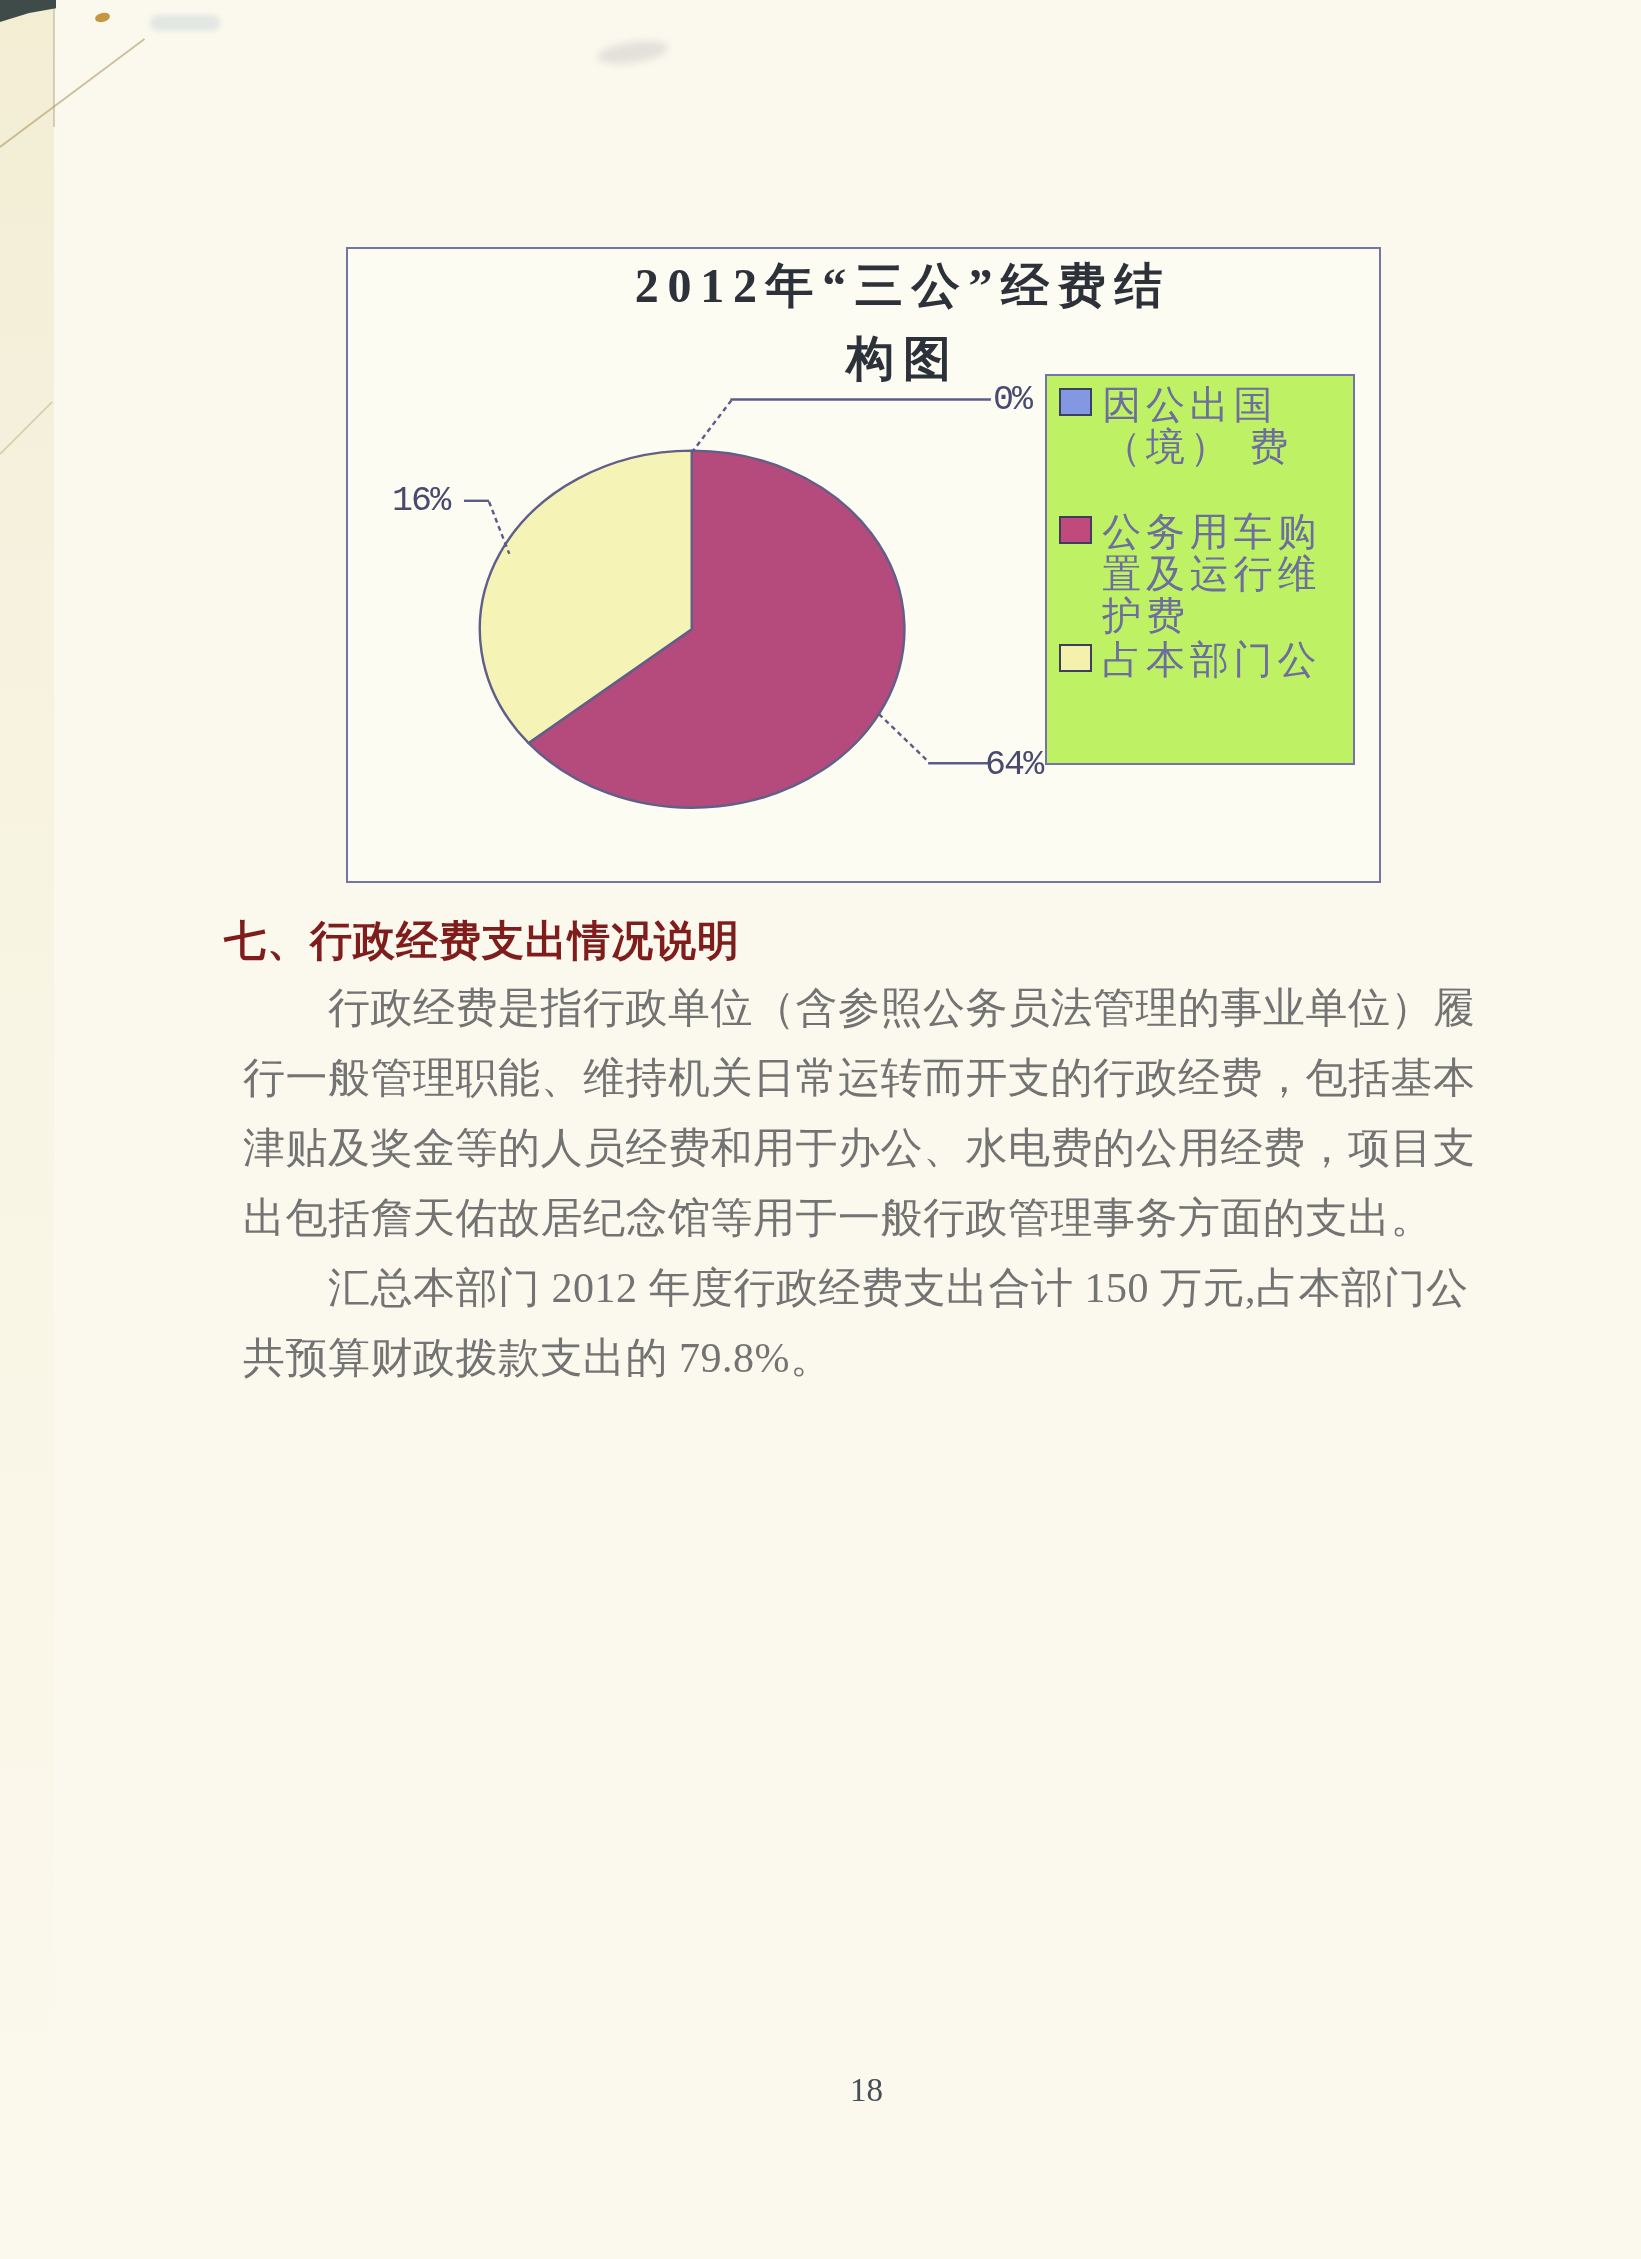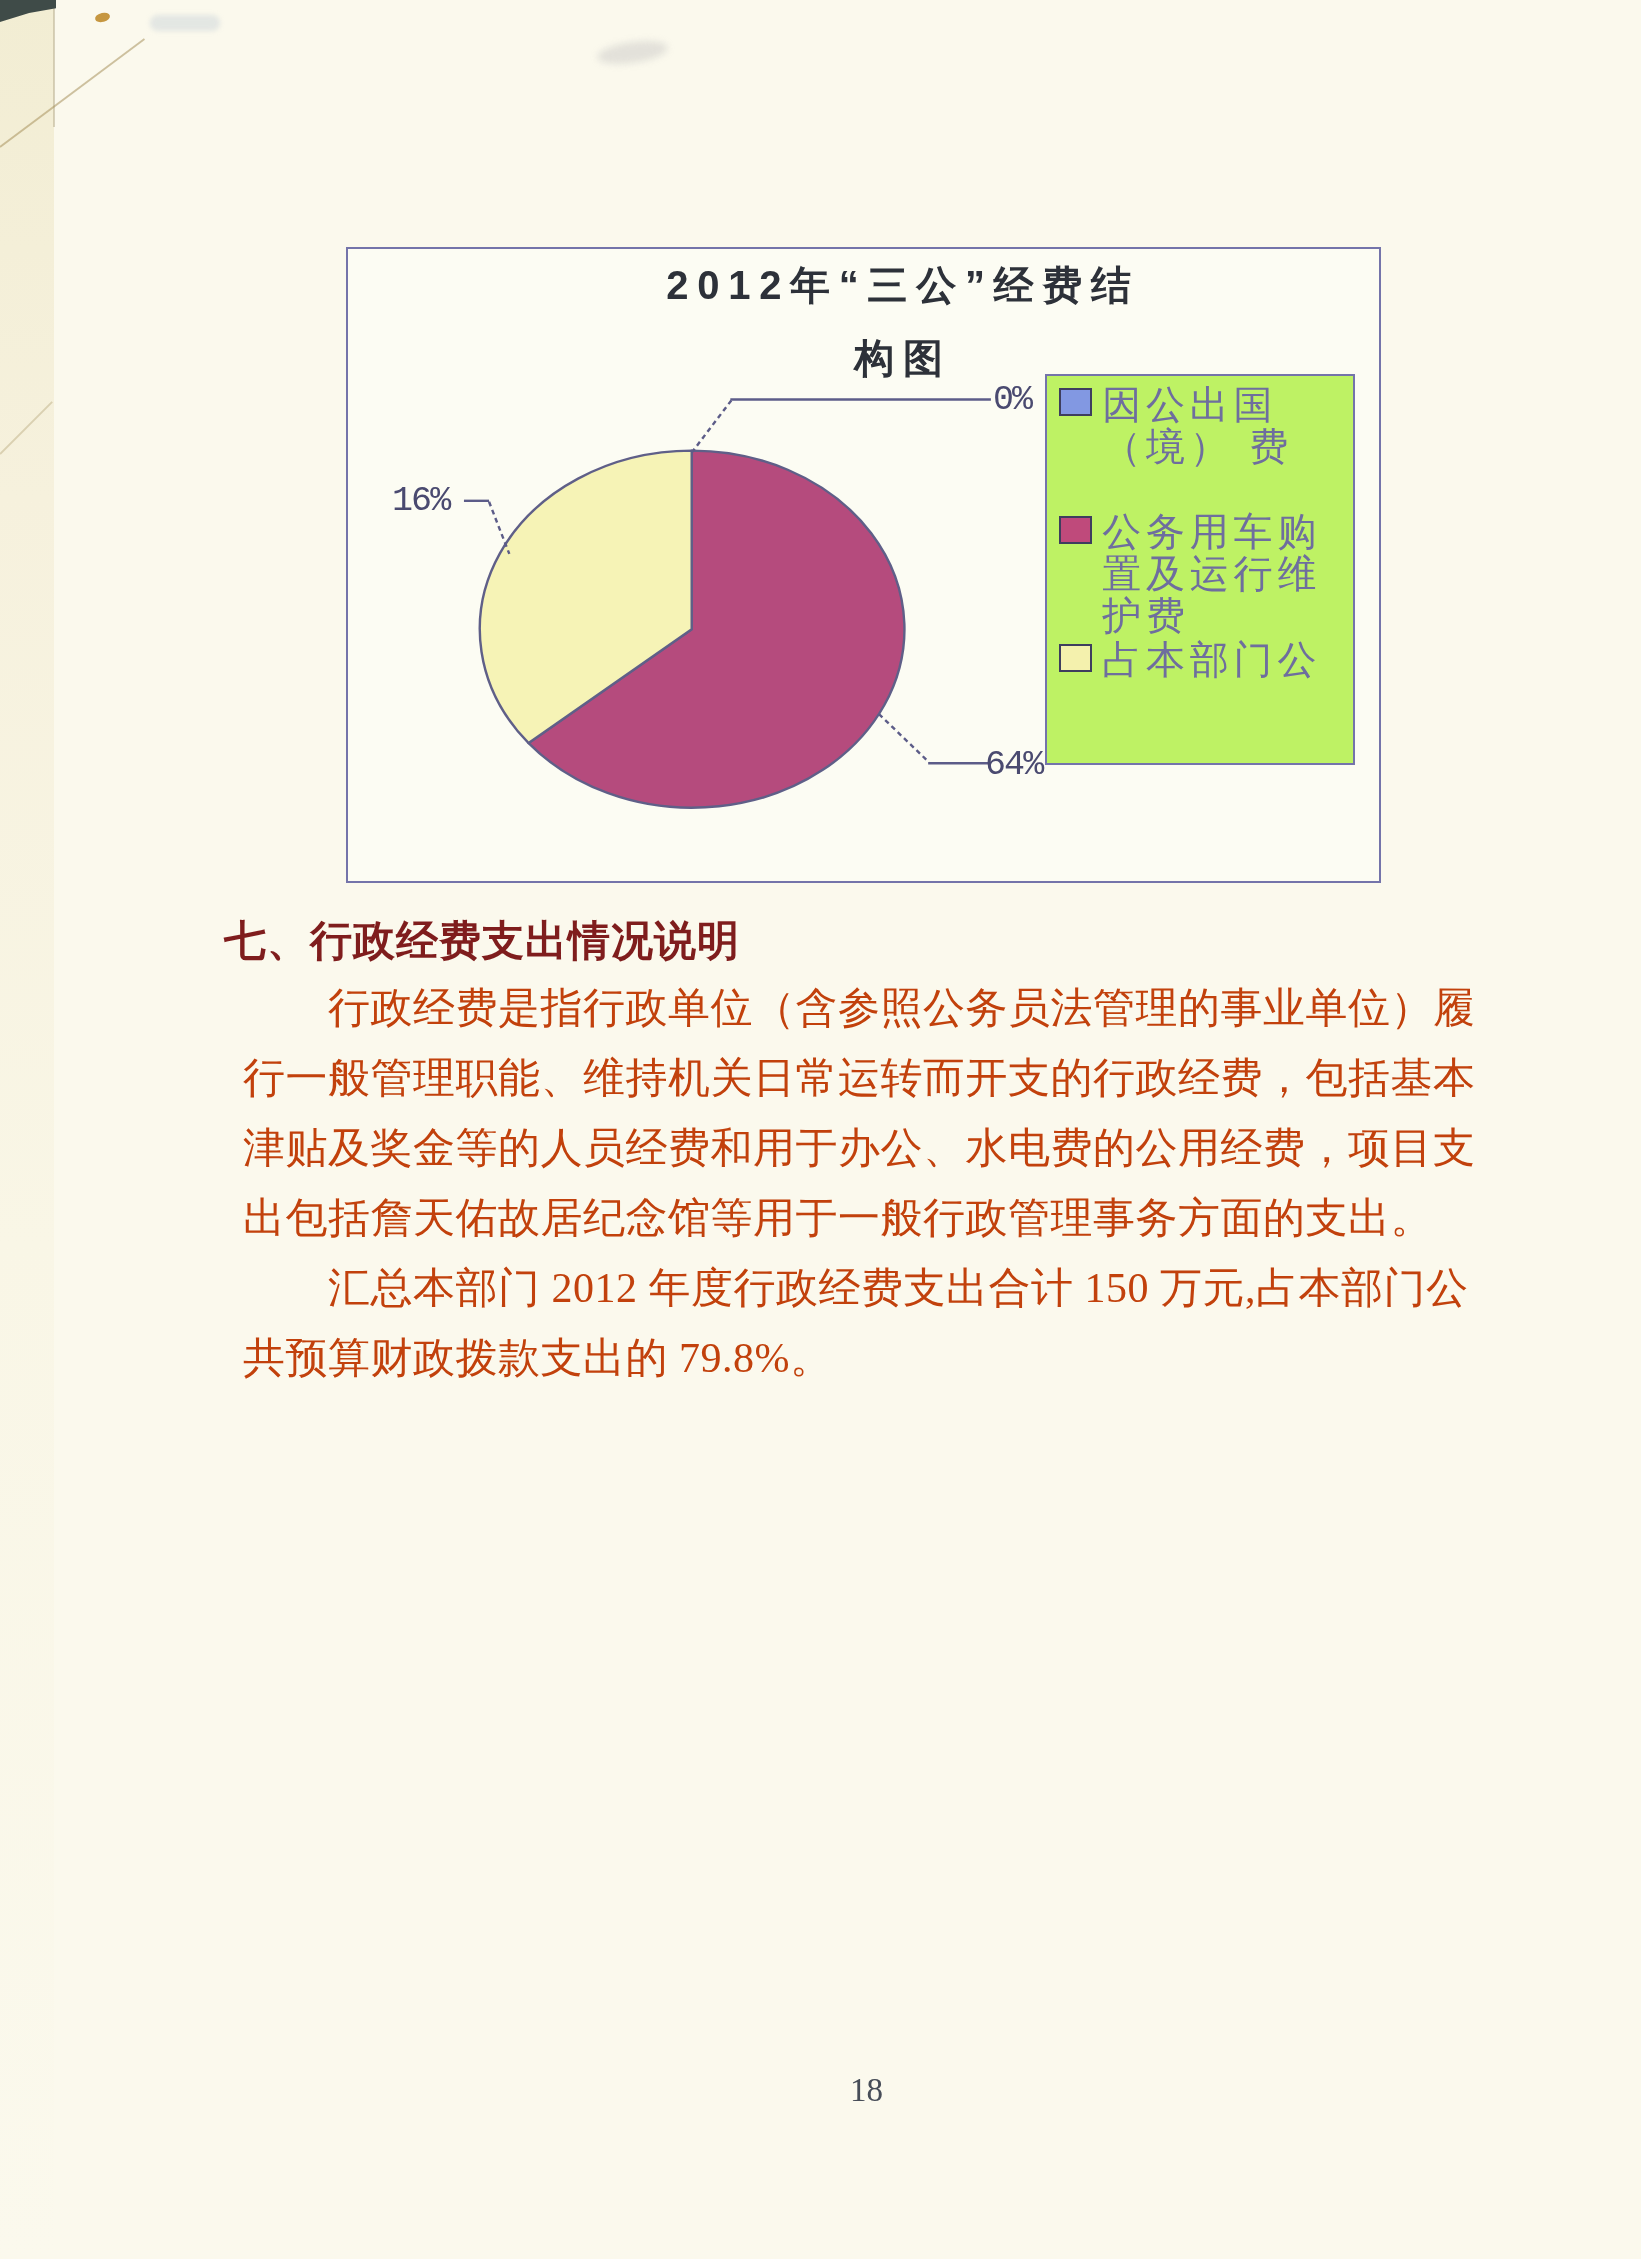--- a/index.html
+++ b/index.html
@@ -19,42 +19,42 @@
   .ink-speck{position:absolute;left:95px;top:12.6px;width:14.5px;height:8.7px;background:#c08c2e;
     border-radius:50%;transform:rotate(-14deg);opacity:.9;}
   .smudge-blue{position:absolute;left:150px;top:15.4px;width:70px;height:15.4px;
     background:rgba(173,190,205,.30);filter:blur(2.9px);border-radius:7.7px;}
   .smudge-gray{position:absolute;left:597px;top:42px;width:71px;height:21px;
     background:rgba(140,140,150,.22);filter:blur(3.9px);border-radius:50%;transform:rotate(-8deg);}
   
   .chart-frame{position:absolute;left:346px;top:247px;width:1035px;height:636px;
     border:2.9px solid #7474aa;background:#fcfcf3;box-sizing:border-box;}
   .chart-title{position:absolute;left:346px;top:249px;width:1114px;text-align:center;
-    font-family:Liberation Sans, sans-serif;font-weight:bold;
-    font-size:40px;line-height:73px;letter-spacing:8.7px;color:#2d3139;}
+    font-family:Liberation Serif, serif;font-weight:bold;
+    font-size:48px;line-height:73px;letter-spacing:8.7px;color:#2d3139;}
   .pie-svg{position:absolute;left:346px;top:247px;}
   .pct-label{position:absolute;font-family:"Liberation Mono","DejaVu Sans Mono",monospace;
     font-size:35px;color:#4a4a70;letter-spacing:-1.9px;white-space:nowrap;}
   .legend-box{position:absolute;left:1045px;top:374px;width:310px;height:391px;
     border:2.9px solid #7474aa;box-sizing:border-box;background:#bef264;}
   .legend-item{position:absolute;left:11.6px;display:flex;align-items:flex-start;}
   .swatch{width:33px;height:28px;border:2.9px solid #3e3e5e;box-sizing:border-box;
     margin-top:4.8px;flex:0 0 auto;}
   .sw-blue{background:#8298e2;}
   .sw-magenta{background:#bf4a7b;}
   .sw-yellow{background:#f4f1ad;}
   .legend-text{margin-left:10.6px;font-family:"Liberation Sans","DejaVu Sans",sans-serif;
     font-size:39px;line-height:42px;letter-spacing:4.8px;color:#6e6e9e;white-space:nowrap;}
   
   .section-heading{position:absolute;left:224px;top:913px;
     font-family:"Liberation Sans","DejaVu Sans",sans-serif;font-weight:bold;
     font-size:42px;letter-spacing:1px;color:#7f1d1d;white-space:nowrap;}
   .body-block{position:absolute;left:243px;top:973px;width:1255px;}
   .bline{height:70px;line-height:70px;font-size:42px;letter-spacing:0.5px;
-    color:#c2410c;white-space:nowrap;}
+    color:#737373;white-space:nowrap;}
   .bline.indent{padding-left:85px;}
   .page-number{position:absolute;left:818px;top:2072px;width:97px;text-align:center;
     font-size:33px;color:#474d58;}
 </style>
 </head>
 <body>
 
 <div id="canvas">
 
   <div class="left-strip"></div>

